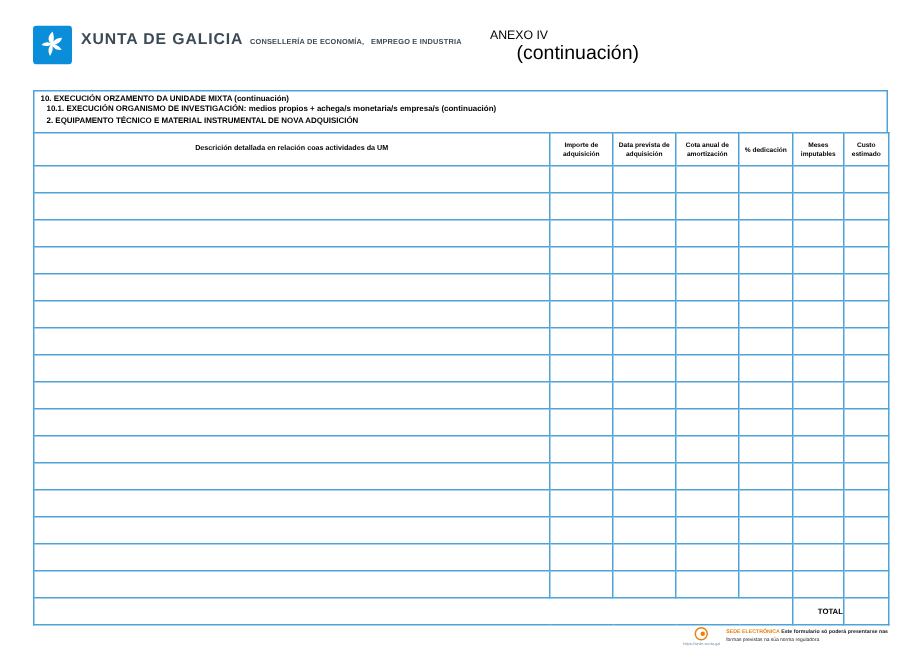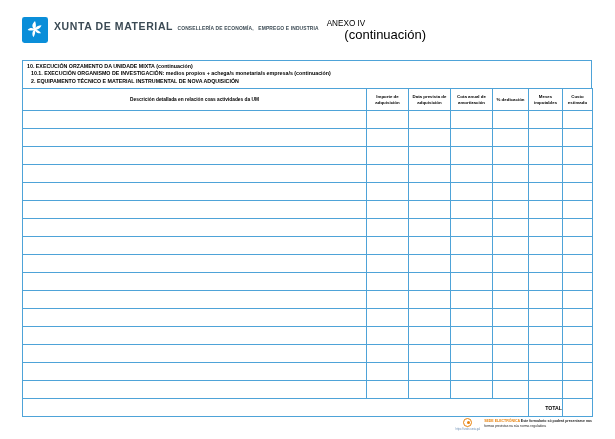--- a/index.html
+++ b/index.html
@@ -218,21 +218,21 @@
 <div class="page">
 
   <div class="header">
 
     <div class="logo-block">
       <svg class="logo-mark" viewBox="0 0 32 32">
         <rect x="0" y="0" width="32" height="32" rx="3" fill="#0a8ed9"></rect>
         <path d="M16 5 C12 9, 12 12, 14.5 14.5 C12 13, 9 13.5, 7 16 C10 17, 12.5 17, 14.5 16 C12.5 18, 12 21.5, 14 25 C16 21.5, 16.6 19, 16 16.8 C17.4 19, 20 20.5, 23.5 20 C22 17.5, 20 16, 17.6 15.6 C20.5 15.2, 23 13, 24 10 C20.5 10, 18 11.2, 16.8 13.4 C17.4 10.6, 17.2 7.8, 16 5 Z" fill="#ffffff"></path>
       </svg>
       <span class="logo-text">
-        <span class="logo-title">XUNTA DE MATERIAL</span>
+        <span class="logo-title">XUNTA DE GALICIA</span>
         <span class="logo-sub">CONSELLERÍA DE ECONOMÍA,</span>
         <span class="logo-sub">EMPREGO E INDUSTRIA</span>
       </span>
     </div>
 
     <div class="anexo-block">
       <div class="anexo-title">ANEXO IV</div>
       <div class="anexo-sub">(continuación)</div>
     </div>
   </div>

